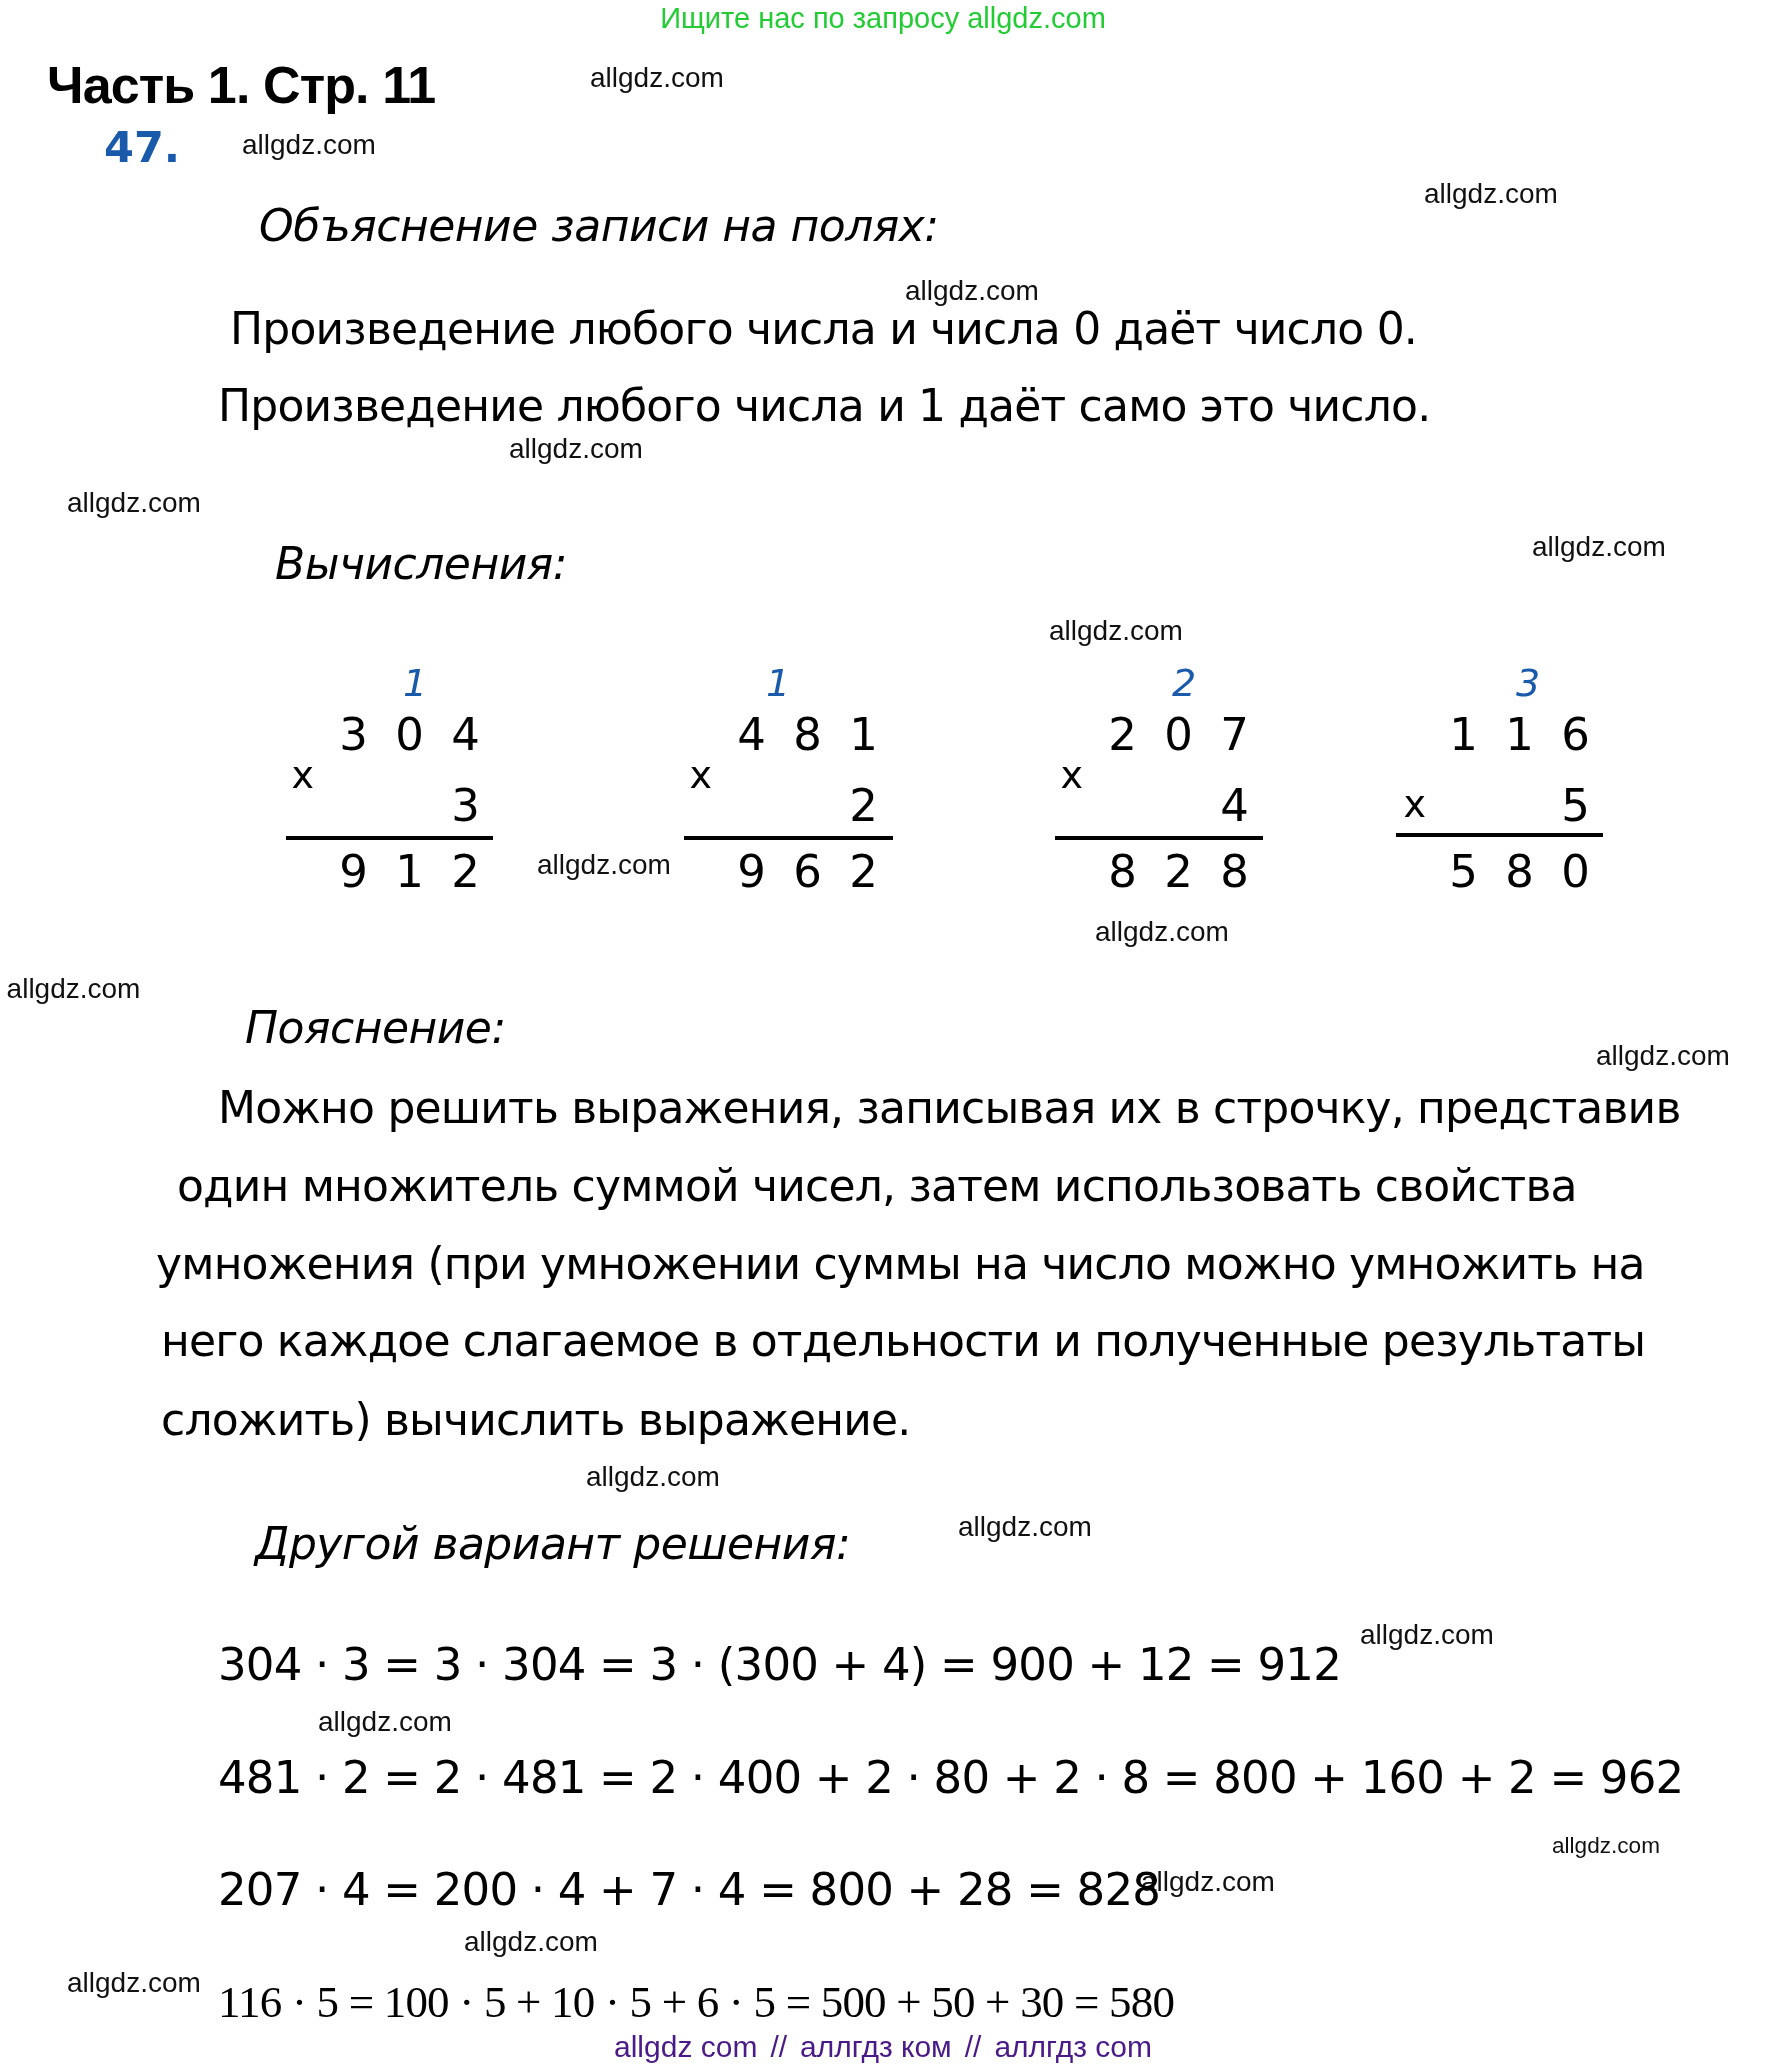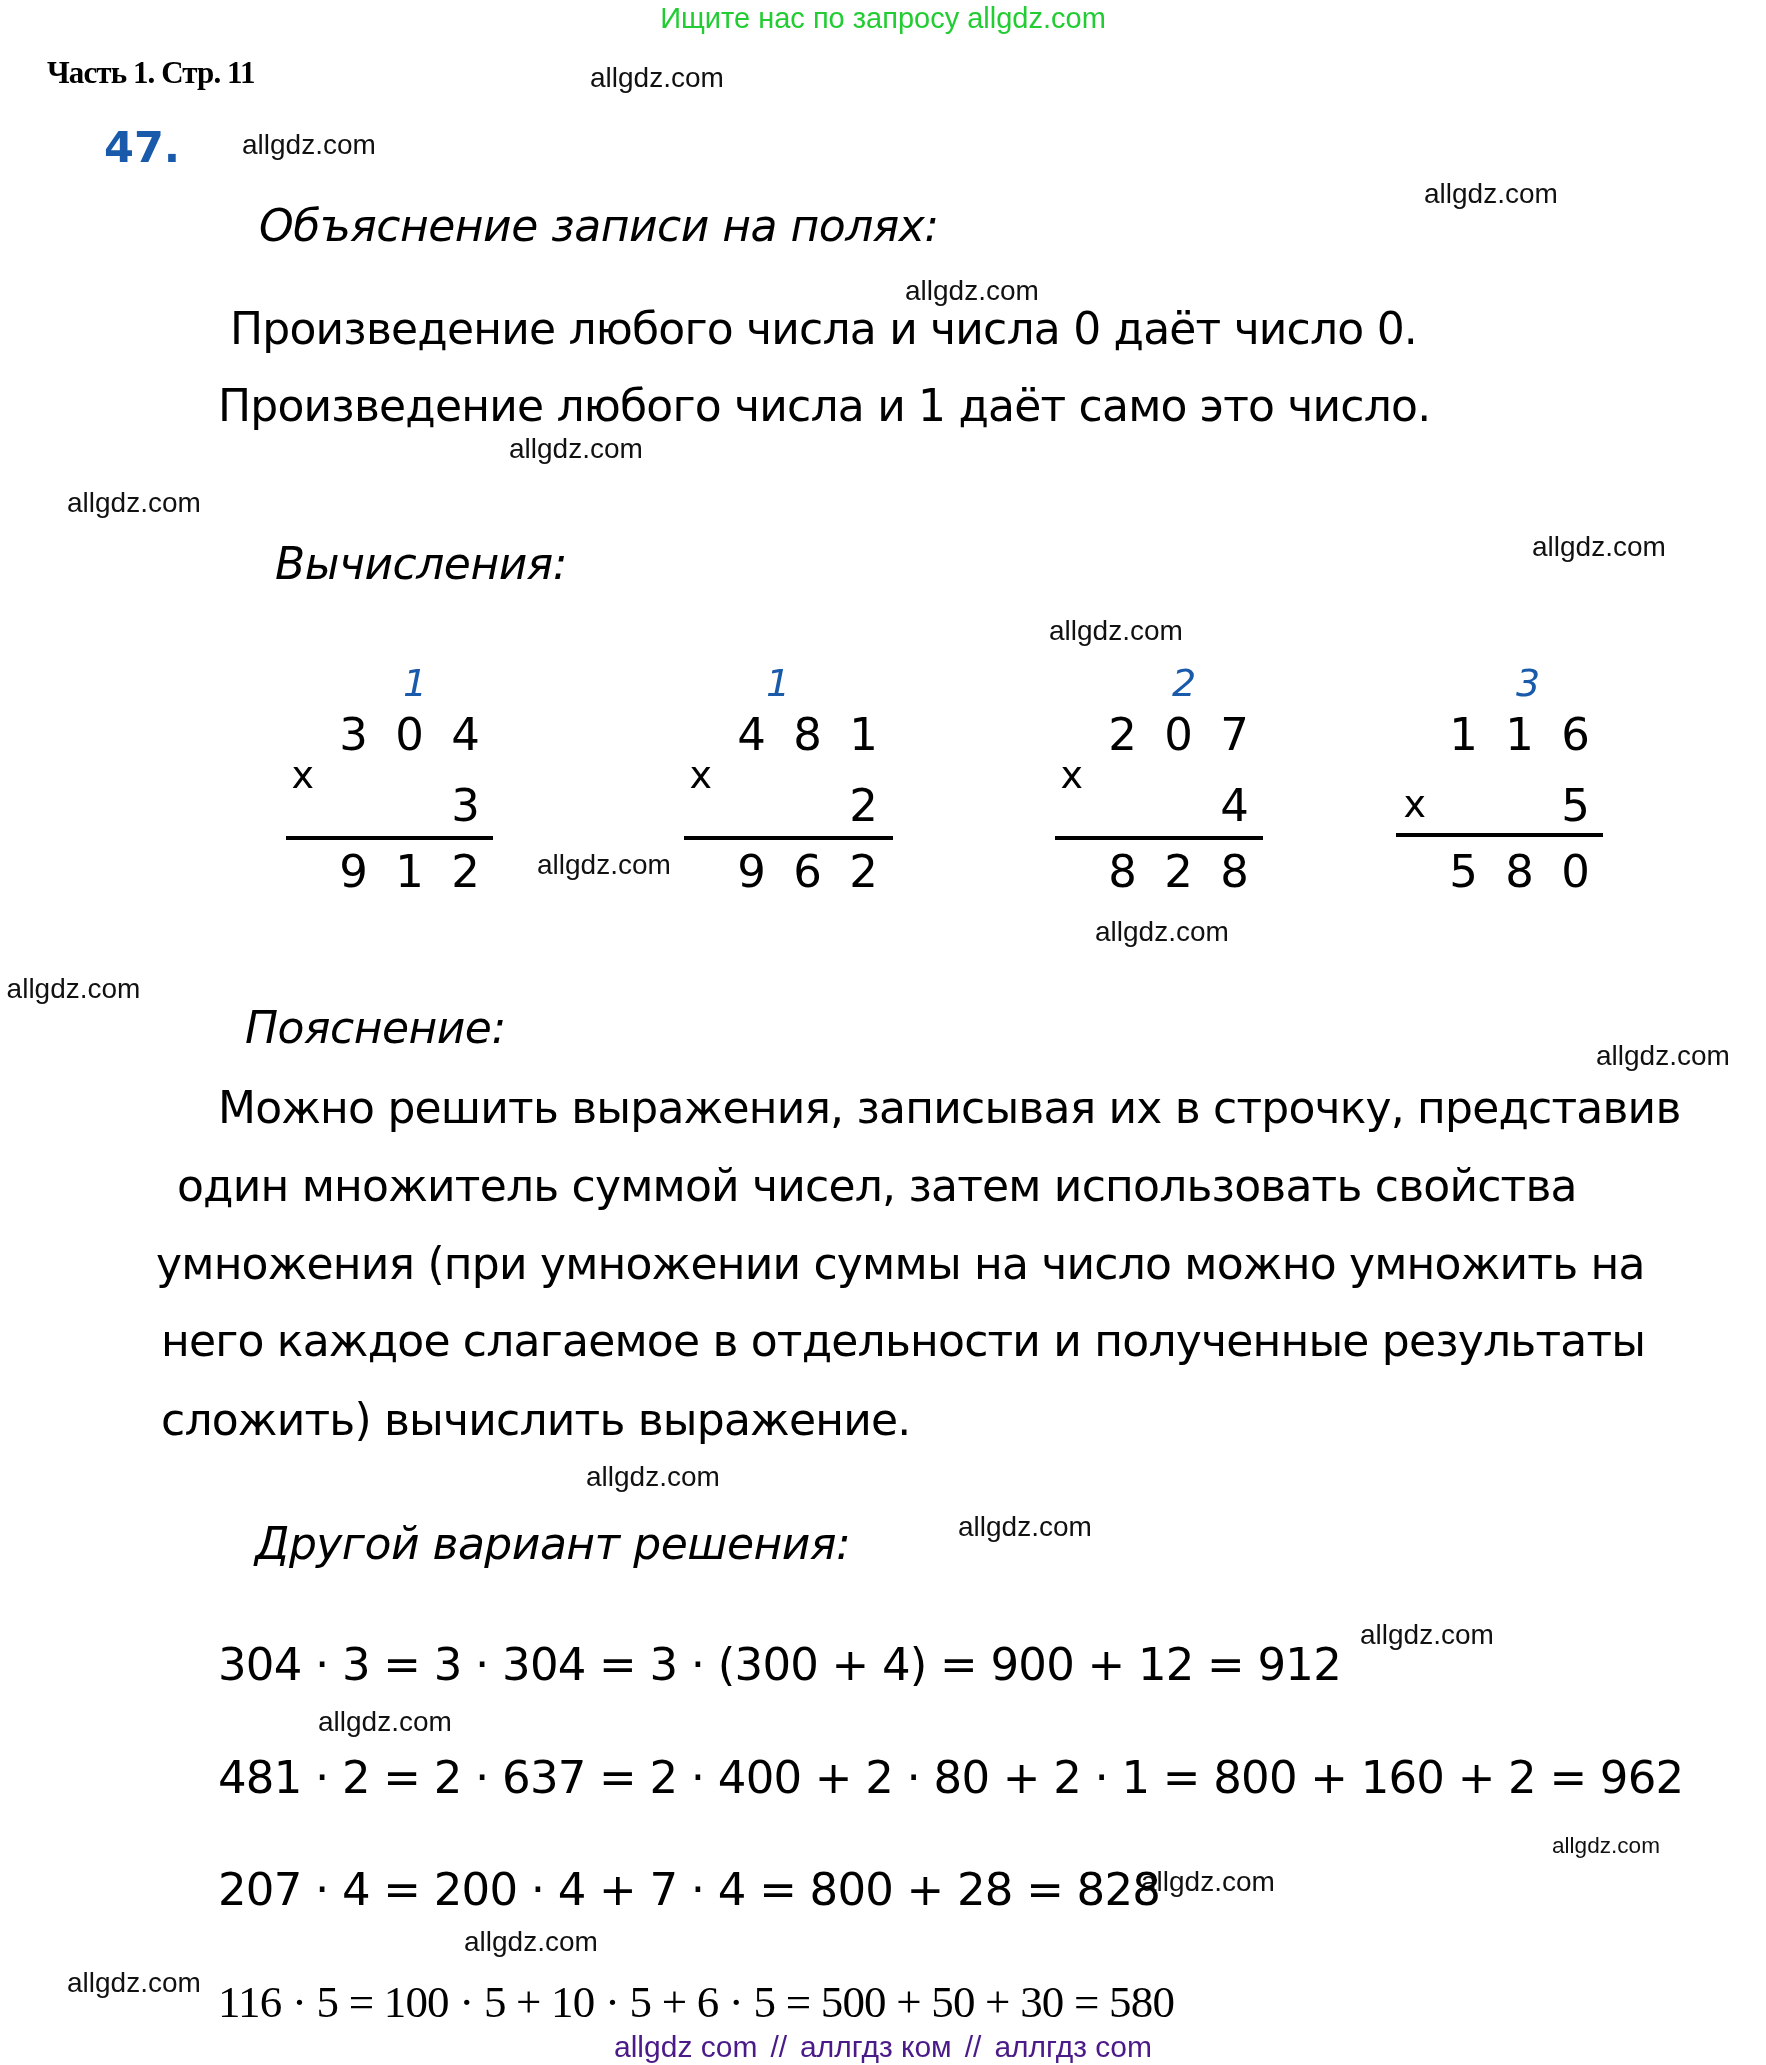--- a/index.html
+++ b/index.html
@@ -6,22 +6,22 @@
   body {
     width: 1766px; height: 2066px; position: relative; overflow: hidden;
     font-family: "DejaVu Sans", sans-serif; color: #000;
   }
   .abs { position: absolute; white-space: nowrap; }
   .header-banner {
     left: 0; width: 1766px; top: 1.9px; text-align: center;
     font-family: "Liberation Sans", sans-serif; font-size: 29px; color: #22cc33;
   }
   .page-title {
-    left: 47px; top: 55px; font-family: Liberation Serif, serif;
-    font-weight: bold; font-size: 31px; letter-spacing: -0.9px; color: #000;
+    left: 47px; top: 55px; font-family: Liberation Sans, sans-serif;
+    font-weight: bold; font-size: 52px; letter-spacing: -0.9px; color: #000;
   }
   .task-number {
     left: 104px; top: 122px; font-weight: bold; font-size: 43px; color: #1a5aaa;
     font-family: "DejaVu Sans", sans-serif;
   }
   .wm {
     font-family: "Liberation Sans", sans-serif; font-size: 28px; color: #111;
   }
   .wm.small { font-size: 22.6px; }
   .section-heading {
@@ -177,20 +177,20 @@
 
 <div class="abs section-heading" style="left:204px; top:1002px;">Пояснение:</div>
 <div class="abs para-line" style="left:218px; top:1082px;">Можно решить выражения, записывая их в строчку, представив</div>
 <div class="abs para-line" style="left:161px; top:1160px;margin-left:16px;">один множитель суммой чисел, затем использовать свойства</div>
 <div class="abs para-line" style="left:156px; top:1238px;">умножения (при умножении суммы на число можно умножить на</div>
 <div class="abs para-line" style="left:161px; top:1315px;">него каждое слагаемое в отдельности и полученные результаты</div>
 <div class="abs para-line" style="left:161px; top:1394px;">сложить) вычислить выражение.</div>
 
 <div class="abs section-heading" style="left:214px; top:1518px;">Другой вариант решения:</div>
 <div class="abs eq-line" style="left:218px; top:1638px;text-align:right;">304 · 3 = 3 · 304 = 3 · (300 + 4) = 900 + 12 = 912</div>
-<div class="abs eq-line" style="left:218px; top:1751px;">481 · 2 = 2 · 637 = 2 · 400 + 2 · 80 + 2 · 1 = 800 + 160 + 2 = 962</div>
+<div class="abs eq-line" style="left:218px; top:1751px;">481 · 2 = 2 · 481 = 2 · 400 + 2 · 80 + 2 · 8 = 800 + 160 + 2 = 962</div>
 <div class="abs eq-line" style="left:218px; top:1863px;">207 · 4 = 200 · 4 + 7 · 4 = 800 + 28 = 828</div>
 <div class="abs eq-line" style="left:218px; top:1976px;font-family:Liberation Serif, serif;">116 · 5 = 100 · 5 + 10 · 5 + 6 · 5 = 500 + 50 + 30 = 580</div>
 
 <div class="abs footer-links">
   <span>allgdz com</span><span class="sep">//</span><span>аллгдз ком</span><span class="sep">//</span><span>аллгдз com</span>
 </div>
 
 
 </body></html>

